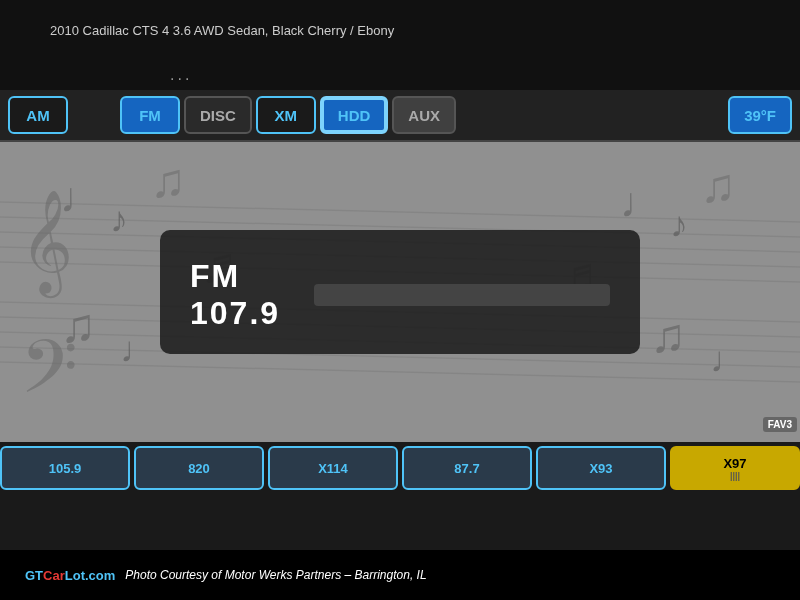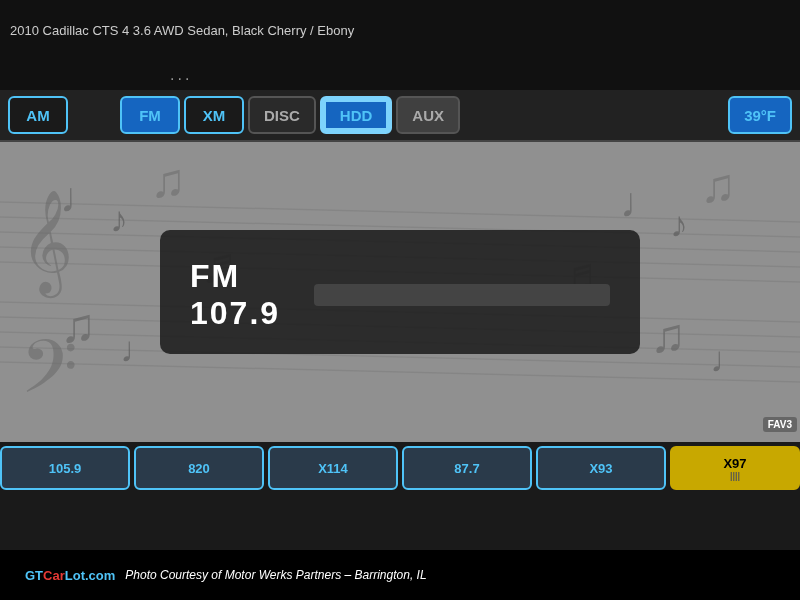--- a/index.html
+++ b/index.html
@@ -17,20 +17,21 @@
       width: 100%;
       height: 60px;
       background: #111;
       display: flex;
       align-items: center;
       padding: 0 10px;
     }
     .top-bar-text {
       color: #ccc;
       font-size: 13px;
+      margin-left: 40px;
     }
 
     
     .dots-area {
       position: absolute;
       top: 60px;
       left: 0;
       width: 100%;
       height: 30px;
       background: #111;
@@ -97,21 +98,21 @@
       border: 2px solid #4fc3f7;
     }
     .tab-disc {
       background: #2a2a2a;
       color: #aaa;
       border: 2px solid #555;
     }
     .tab-hdd {
       background: #1565c0;
       color: #4fc3f7;
-      border: 6px solid #7dd3fc;
+      border: 4px solid #7dd3fc;
     }
     .tab-aux {
       background: #404040;
       color: #aaa;
       border: 2px solid #555;
     }
     .tab-temp {
       background: #1565c0;
       color: #4fc3f7;
       border: 2px solid #4fc3f7;
@@ -258,22 +259,22 @@
 
 <div class="dots-area">
   <span>...</span>
 </div>
 
 <div class="screen">
 
   <div class="tab-bar">
     <div class="tab tab-am">AM</div>
     <div class="tab tab-fm">FM</div>
+    <div class="tab tab-disc">DISC</div>
     <div class="tab tab-xm">XM</div>
-    <div class="tab tab-disc">DISC</div>
     <div class="tab tab-hdd">HDD</div>
     <div class="tab tab-aux">AUX</div>
     <div class="tab tab-temp">39°F</div>
   </div>
 
   <div class="main-display">
 
     <svg class="music-bg" viewBox="0 0 800 300" xmlns="http://www.w3.org/2000/svg">
       <rect width="800" height="300" fill="#999"></rect>
 

